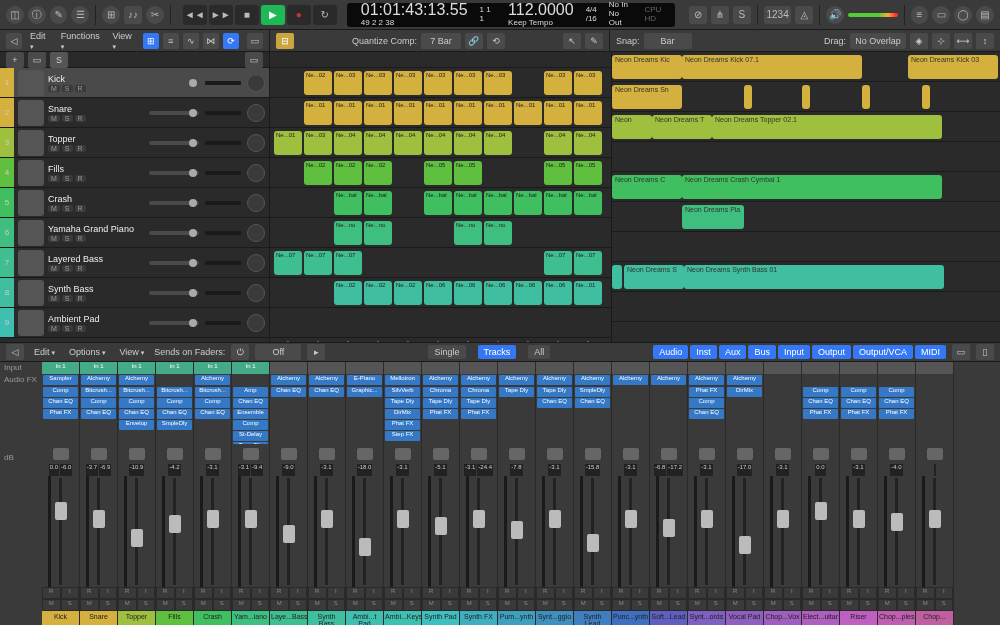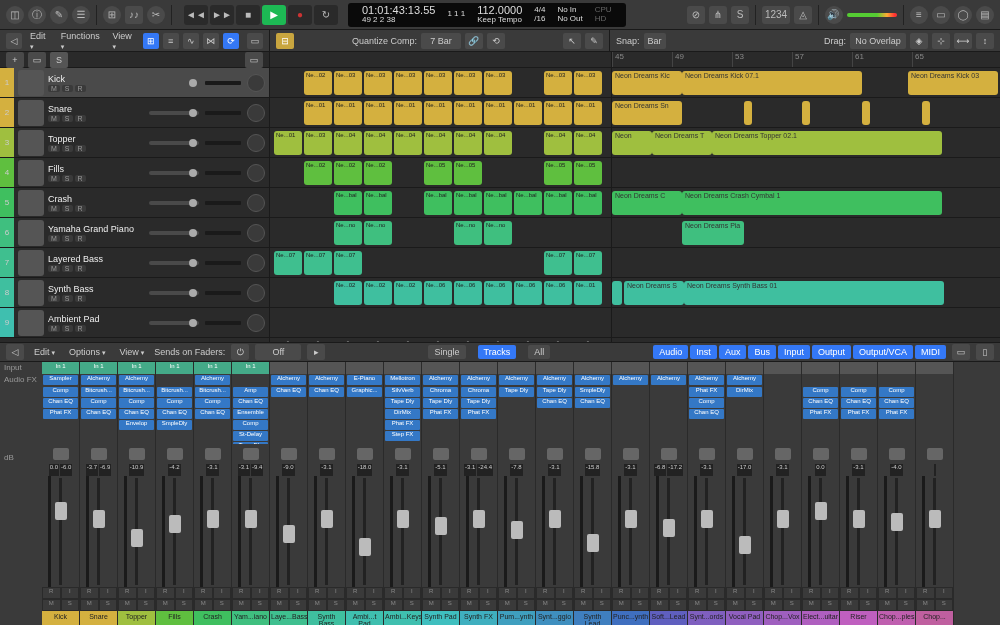--- a/index.html
+++ b/index.html
@@ -10,21 +10,21 @@
 .top-toolbar { height:30px; background:#3a3a3a; display:flex; align-items:center; padding:0 6px; gap:4px; border-bottom:1px solid #1a1a1a; }
 .tb-btn { width:18px; height:18px; background:#4a4a4a; border-radius:9px; display:flex; align-items:center; justify-content:center; color:#bbb; font-size:10px; cursor:pointer; }
 .tb-btn.sq { border-radius:3px; }
 .sep { width:1px; height:20px; background:#222; margin:0 2px; }
 .transport { display:flex; gap:2px; margin-left:6px; }
 .transport .tb-btn { width:24px; height:20px; border-radius:3px; background:#2a2a2a; }
 .play { background:#1db954 !important; color:#fff; }
 .rec { background:#444; color:#c33; }
 .lcd { background:#0a0a0a; color:#ddd; height:24px; padding:0 8px; display:flex; align-items:center; border-radius:3px; margin:0 6px; font-family:monospace; }
 .lcd-col { display:flex; flex-direction:column; justify-content:center; margin:0 6px; font-size:8px; line-height:1.1; }
-.lcd-col .big { font-size:11px; }
+.lcd-col .big { font-size:16px; }
 .spacer { flex:1; }
 
 
 .sub-toolbar { height:22px; background:#3a3a3a; display:flex; align-items:center; border-bottom:1px solid #1a1a1a; font-size:9px; }
 .sub-left { width:270px; display:flex; align-items:center; gap:4px; padding:0 6px; border-right:1px solid #1a1a1a; height:100%; }
 .sub-mid { flex:1; display:flex; align-items:center; gap:4px; padding:0 6px; height:100%; border-right:1px solid #1a1a1a; }
 .sub-right { width:390px; display:flex; align-items:center; gap:4px; padding:0 6px; height:100%; }
 .menu-btn { color:#ccc; cursor:pointer; padding:2px 4px; }
 .menu-btn::after { content:" ▾"; font-size:7px; }
 .view-btn { width:18px; height:16px; background:#4a4a4a; border-radius:2px; display:flex; align-items:center; justify-content:center; color:#ccc; font-size:9px; cursor:pointer; }
@@ -178,21 +178,21 @@
       <span>Quantize Comp:</span>
       <span class="view-btn" style="width:40px">7 Bar</span>
       <div class="view-btn">🔗</div>
       <div class="view-btn">⟲</div>
       <div class="spacer"></div>
       <div class="view-btn">↖</div>
       <div class="view-btn">✎</div>
     </div>
     <div class="sub-right">
       <span>Snap:</span>
-      <span class="view-btn" style="width:22px">Bar</span>
+      <span class="view-btn" style="width:48px">Bar</span>
       <div class="spacer"></div>
       <span>Drag:</span>
       <span class="view-btn" style="width:56px">No Overlap</span>
       <div class="view-btn">◈</div>
       <div class="view-btn">⊹</div>
       <div class="view-btn">⟷</div>
       <div class="view-btn">↕</div>
     </div>
   </div>
 
@@ -474,28 +474,20 @@
           <div class="col"><div style="font-size:7px">⌃</div>6</div>
           <div class="col"><div style="font-size:7px">⌃</div>7</div>
           <div class="col"><div style="font-size:7px">⌃</div>8</div>
           <div class="col"><div style="font-size:7px">⌃</div>9</div>
           <div class="col"><div style="font-size:7px">⌃</div>10</div>
           <div class="col"><div style="font-size:7px">⌃</div>11</div>
         </div>
     </div>
 
     <div class="timeline">
-      <div class="tl-ruler" id="tl-ruler">
-          <div>45</div>
-          <div>49</div>
-          <div>53</div>
-          <div>57</div>
-          <div>61</div>
-          <div>65</div>
-        </div>
       <div id="tl-rows">
           <div class="tl-row">
             <div class="region" style="left: 0px; width: 70px; background: rgb(212, 176, 63);">Neon Dreams Kic</div>
             <div class="region" style="left: 70px; width: 180px; background: rgb(212, 176, 63);">Neon Dreams Kick 07.1</div>
             <div class="region" style="left: 296px; width: 90px; background: rgb(212, 176, 63);">Neon Dreams Kick 03</div>
           </div>
           <div class="tl-row">
             <div class="region" style="left: 0px; width: 70px; background: rgb(212, 176, 63);">Neon Dreams Sn</div>
             <div class="region" style="left: 132px; width: 8px; background: rgb(212, 176, 63);"></div>
             <div class="region" style="left: 190px; width: 8px; background: rgb(212, 176, 63);"></div>

